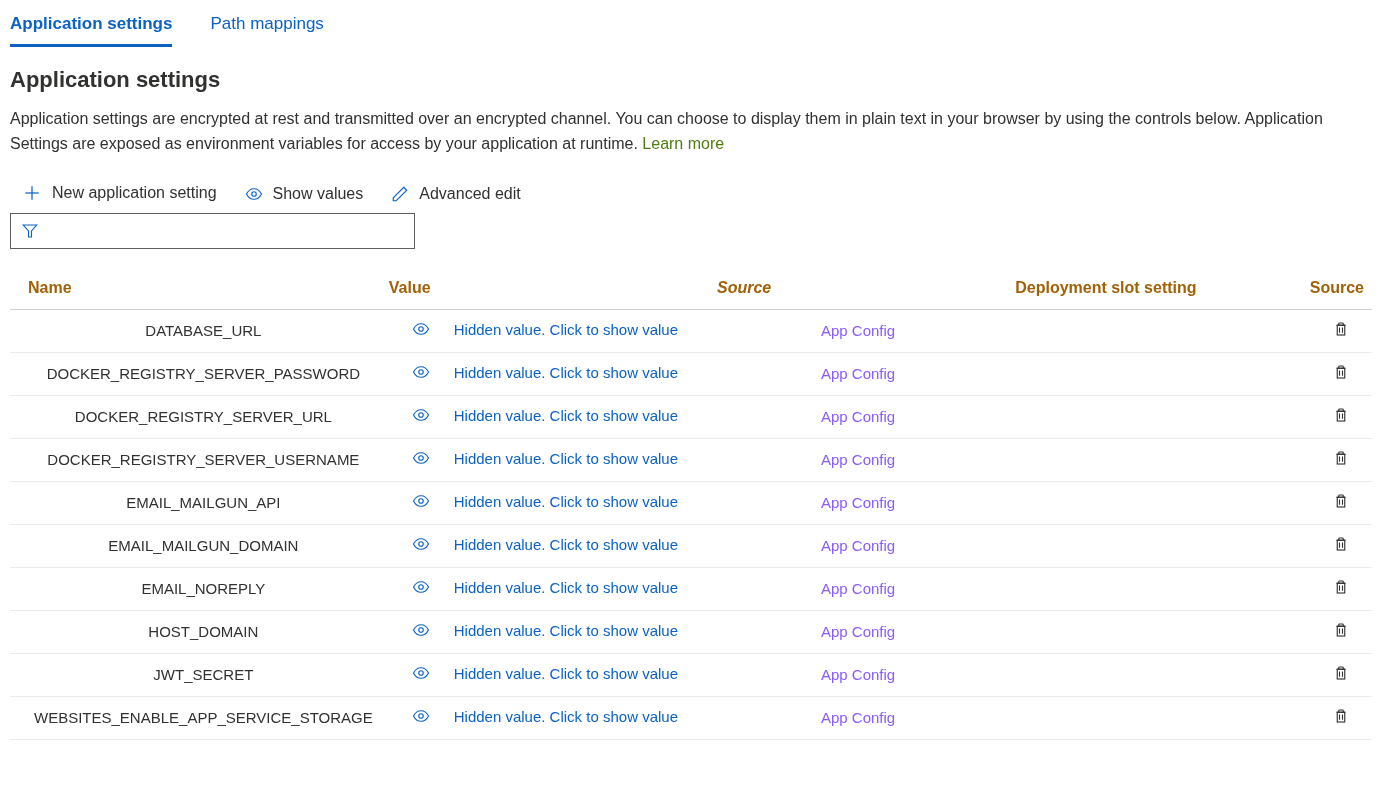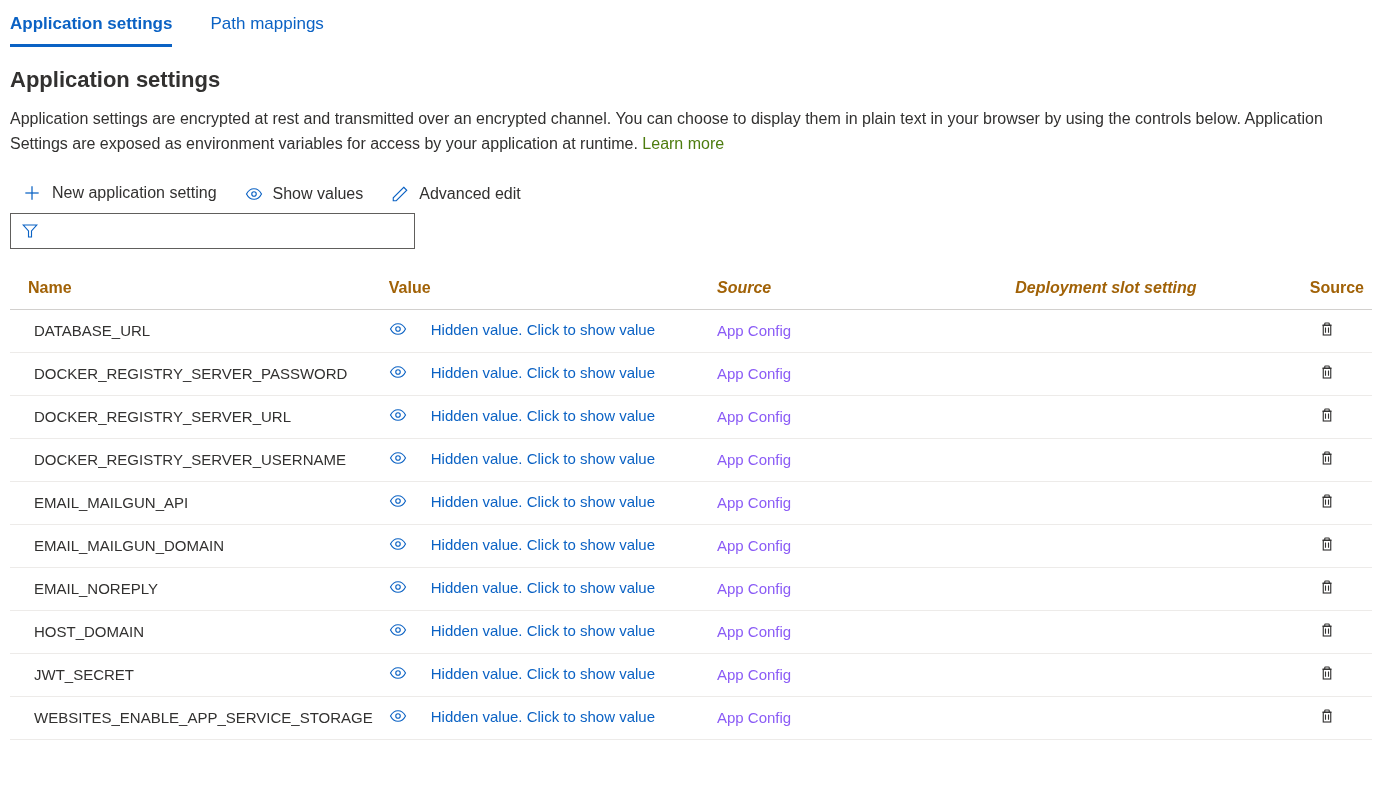--- a/index.html
+++ b/index.html
@@ -100,28 +100,29 @@
     text-align: left;
     font-weight: 600;
     font-size: 16px;
     color: #a16207;
     padding: 10px 8px 12px;
     border-bottom: 1px solid #d2d0ce;
   }
   .table th.col-name { width: 360px; padding-left: 18px;}
   .table th.col-value { width: 330px; margin-left: 48px; }
   .table th.col-source { width: 300px; font-style: italic; }
-  .table th.col-slot { width: 296px; font-style: italic; }
+  .table th.col-slot { width: 296px; }
   .table th.col-delete { width: 70px; text-align: left; }
   .table td {
     font-size: 15px;
     padding: 10px 8px;
     border-bottom: 1px solid #edebe9;
     vertical-align: middle;
     height: 43px;
+    text-align: center;
   }
   .table td.cell-name { padding-left: 24px; color: #323130; }
   .table td.cell-source { color: #8b5cf6; }
   .value-cell {
     display: inline-flex;
     align-items: center;
     gap: 24px;
     color: #0b62c4;
     cursor: pointer;
   }

